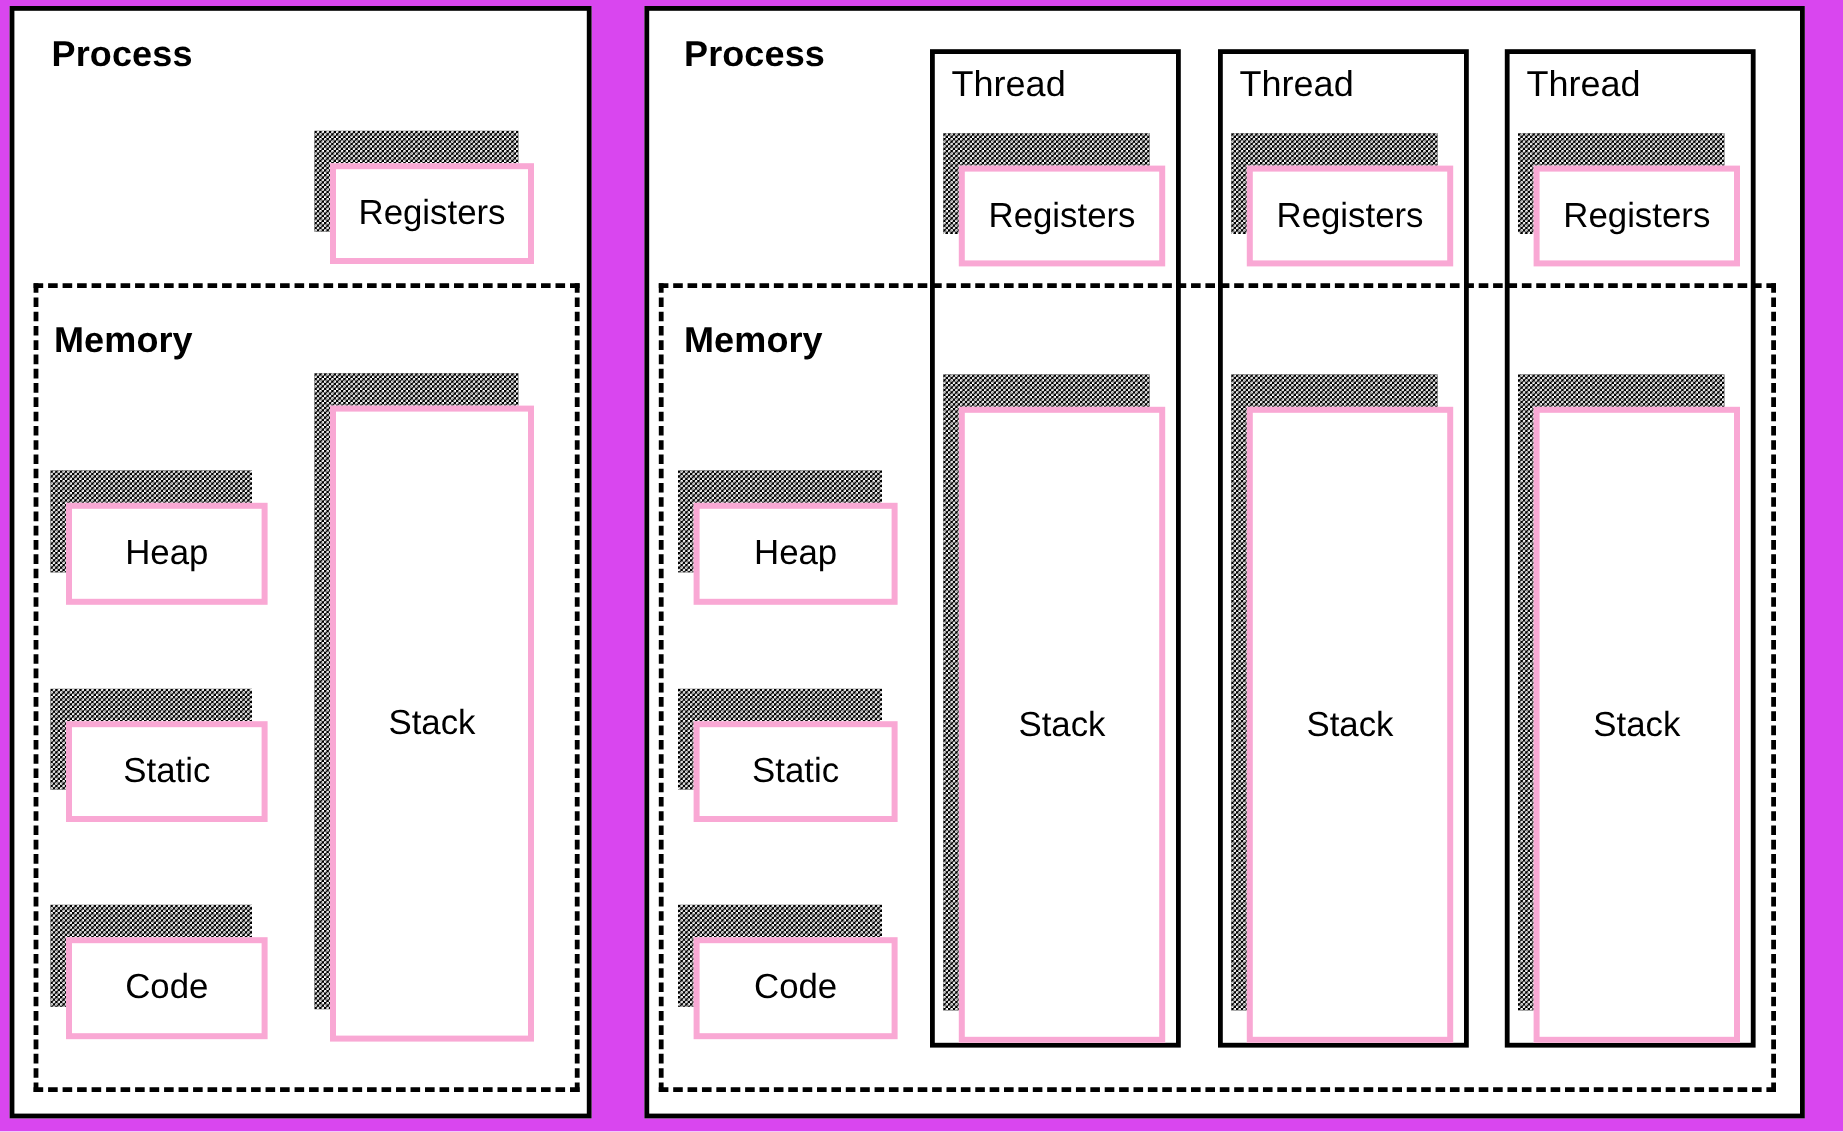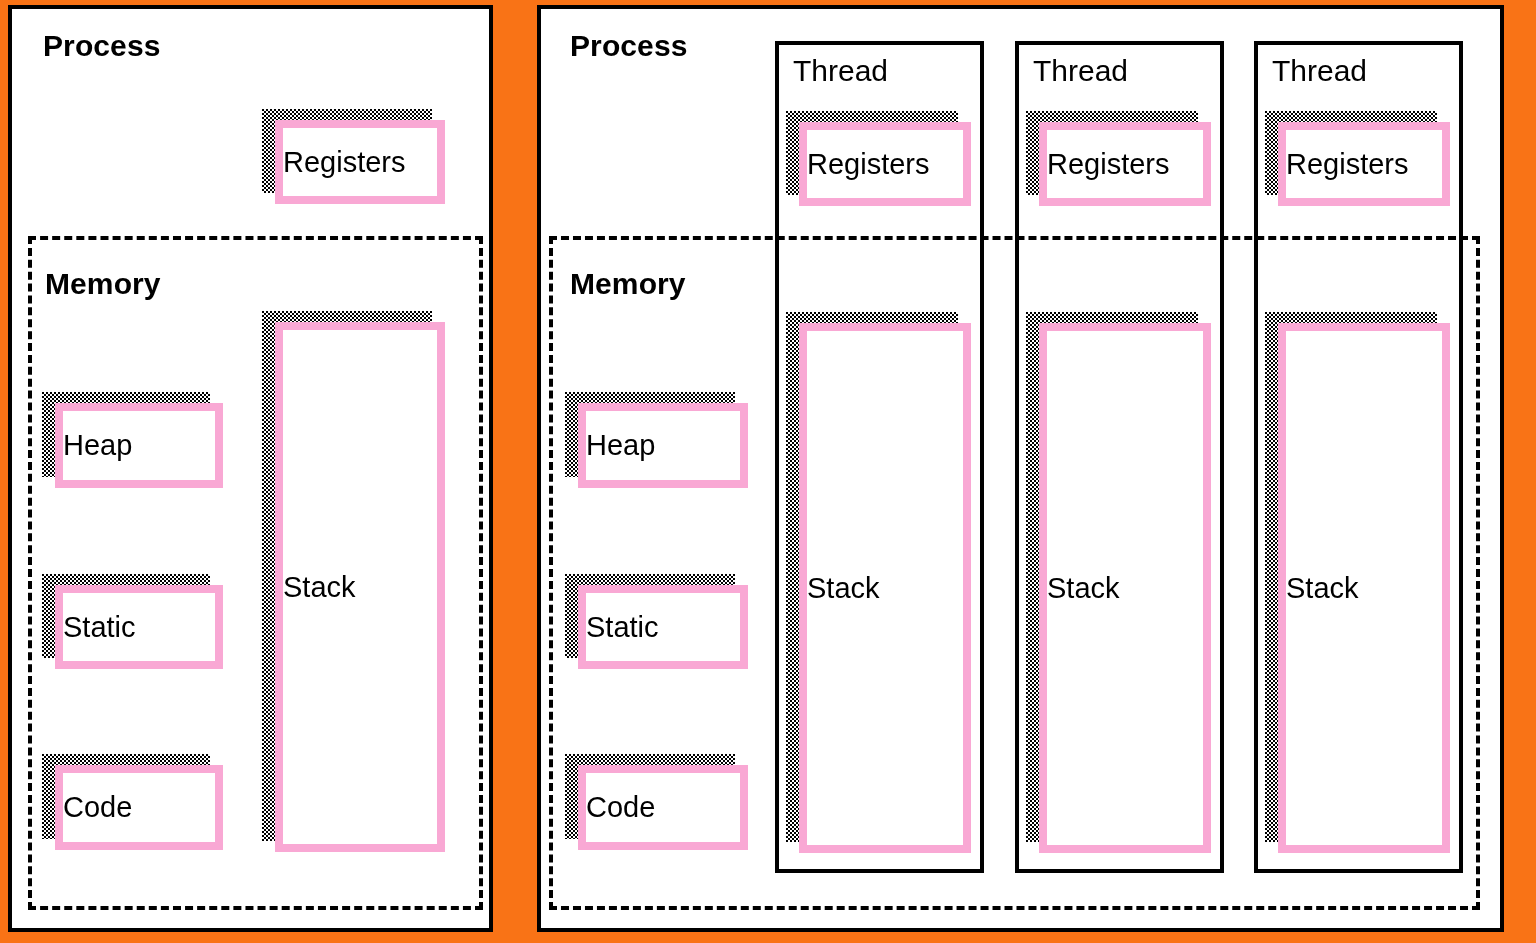--- a/index.html
+++ b/index.html
@@ -1,18 +1,18 @@
 <!DOCTYPE html>
 <html><head>
 <meta charset="utf-8">
 <title>Process vs Threads Diagram</title>
 <style>
   html,body{margin:0;padding:0;background:#ffffff;}
   body{width:1536px;height:943px;font-family:"Liberation Sans",sans-serif;color:#000;}
-  #stage{position:relative;width:1536px;height:943px;overflow:hidden;background:#f97316;}
+  #stage{position:relative;width:1536px;height:943px;overflow:hidden;background:#d946ef;}
 
   
   .abs{position:absolute;box-sizing:border-box;}
 
   
   .panel{border:4px solid #000;background:#fff;}
 
   
   .memory{
     border:4px dashed #000;
@@ -54,29 +54,29 @@
     background-color:#000;
     
     background-image:
       linear-gradient(45deg,#fff 25%,transparent 25%,transparent 75%,#fff 75%),
       linear-gradient(45deg,#fff 25%,transparent 25%,transparent 75%,#fff 75%);
     background-size:4px 4px;
     background-position:0 0, 2px 2px;
   }
   .sbox .face{
     position:absolute;
-    left:0;top:0;
+    left:0;top:16px;
     width:100%;
     height:100%;
     box-sizing:border-box;
-    border:8px solid #f9a8d4;
+    border:5px solid #f9a8d4;
     background:#fff;
     display:flex;
     align-items:center;
-    justify-content:flex-start;
+    justify-content:center;
   }
   .sbox .face > span{
     font-size:29px;
     font-weight:400;
     line-height:1;
     white-space:nowrap;
     color:#000;
   }
   
 </style>

